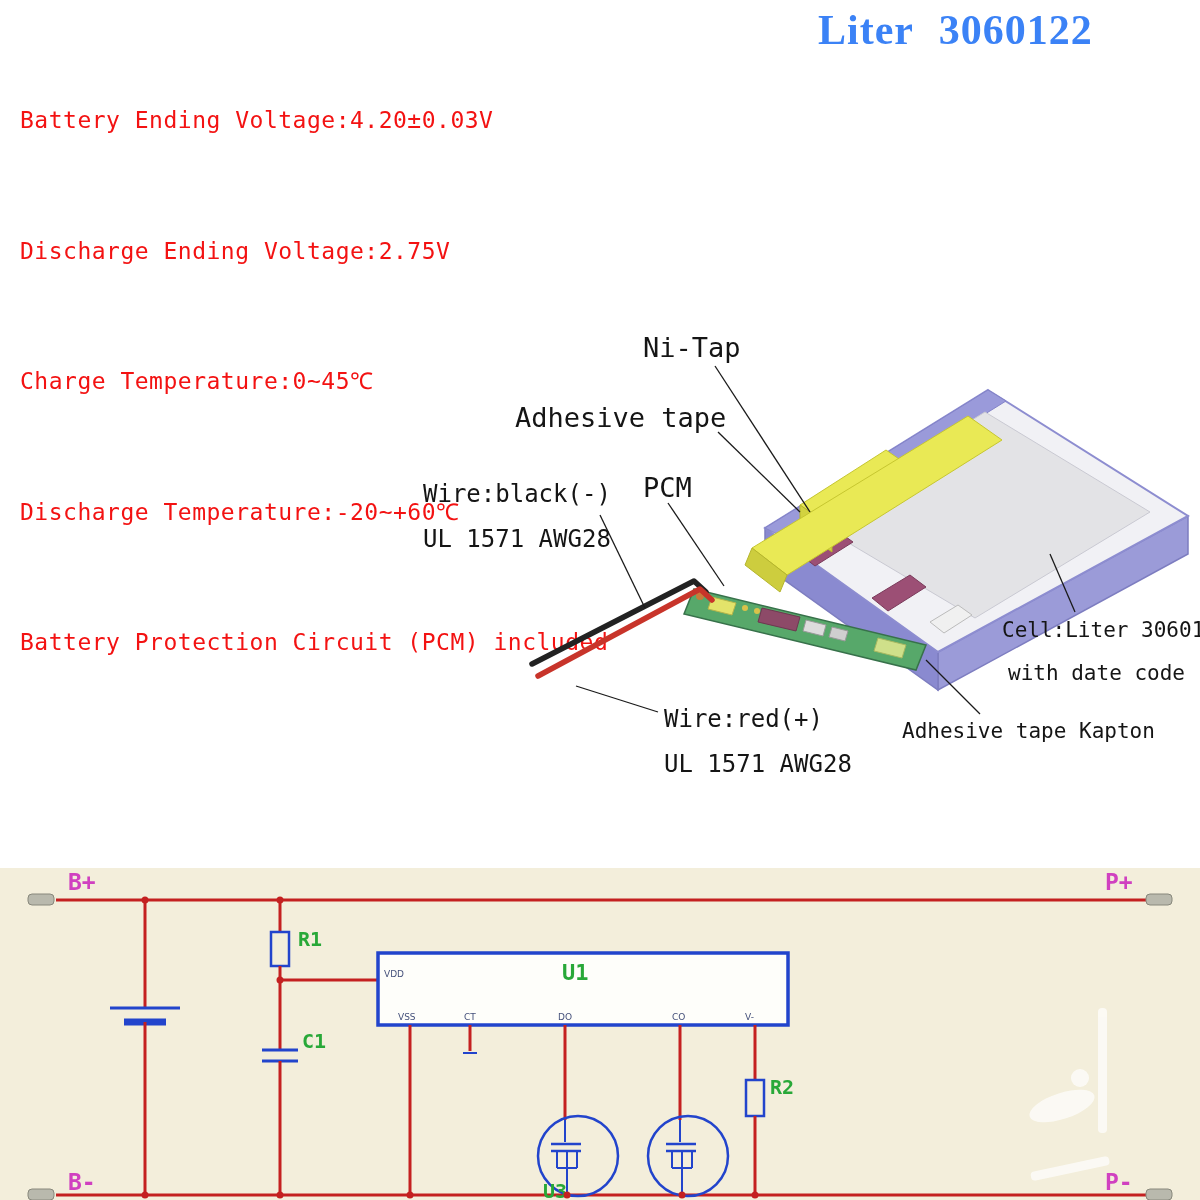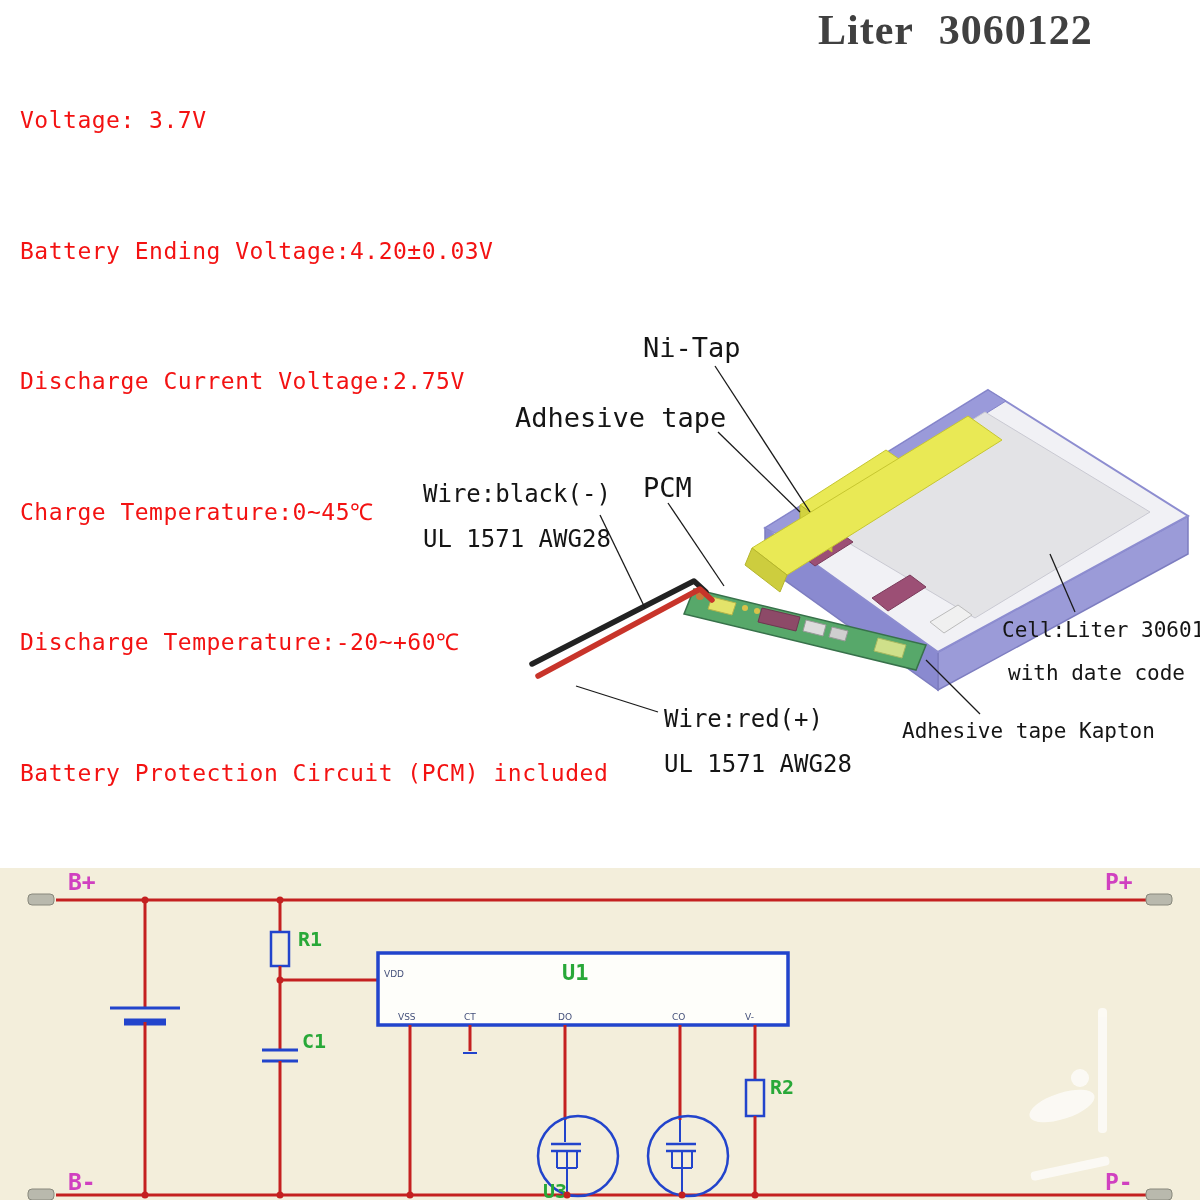--- a/index.html
+++ b/index.html
@@ -1,41 +1,40 @@
 <!DOCTYPE html>
 <html><head>
 <meta charset="utf-8">
 <style>
   html,body{margin:0;padding:0;}
   body{width:1200px;height:1200px;background:#ffffff;overflow:hidden;font-family:"DejaVu Sans Mono",monospace;}
   .page{position:relative;width:1200px;height:1200px;}
   .specs{position:absolute;top:12px;left:20px;color:#f31212;font-size:23px;line-height:43.5px;letter-spacing:.5px;white-space:pre;}
-  .title{position:absolute;top:6px;left:818px;margin:0;font-family:"Liberation Serif","DejaVu Serif",serif;font-weight:bold;font-size:42px;color:#404040;letter-spacing:1px;word-spacing:14px;}
+  .title{position:absolute;top:6px;left:818px;margin:0;font-family:"Liberation Serif","DejaVu Serif",serif;font-weight:bold;font-size:42px;color:#3b82f6;letter-spacing:1px;word-spacing:14px;}
   .diagram-svg{position:absolute;top:0;left:0;}
   .schematic{position:absolute;top:868px;left:0;width:1200px;height:332px;background:#f3eedb;}
   .lbl{font-family:"DejaVu Sans Mono",monospace;fill:#151515;}
   .lbl27{font-size:27px;}
   .lbl24{font-size:24px;}
   .lbl21{font-size:21px;}
   .term{font-family:"DejaVu Sans Mono",monospace;font-weight:bold;font-size:23px;fill:#d040c0;}
   .comp{font-family:"DejaVu Sans Mono",monospace;font-weight:bold;font-size:20px;fill:#28a838;}
   .pin{font-family:"DejaVu Sans",sans-serif;font-size:9px;fill:#44507a;}
   .wire{stroke:#c42020;stroke-width:3;fill:none;}
   .dev{stroke:#2244cc;fill:none;}
   .leader{stroke:#1a1a1a;stroke-width:1.3;fill:none;}
 </style>
 </head>
 <body>
 
 <div class="page">
 
   <section class="specs">
-    <div>Voltage: 3.7V</div>
     <div>Battery Ending Voltage:4.20±0.03V</div>
-    <div>Discharge Current Voltage:2.75V</div>
+    <div>Discharge Ending Voltage:2.75V</div>
     <div>Charge Temperature:0~45℃</div>
     <div>Discharge Temperature:-20~+60℃</div>
     <div>Battery Protection Circuit (PCM) included</div>
   </section>
 
   <h1 class="title">Liter 3060122</h1>
 
   <svg class="diagram-svg" width="1200" height="868" viewBox="0 0 1200 868">
 
     <g>

